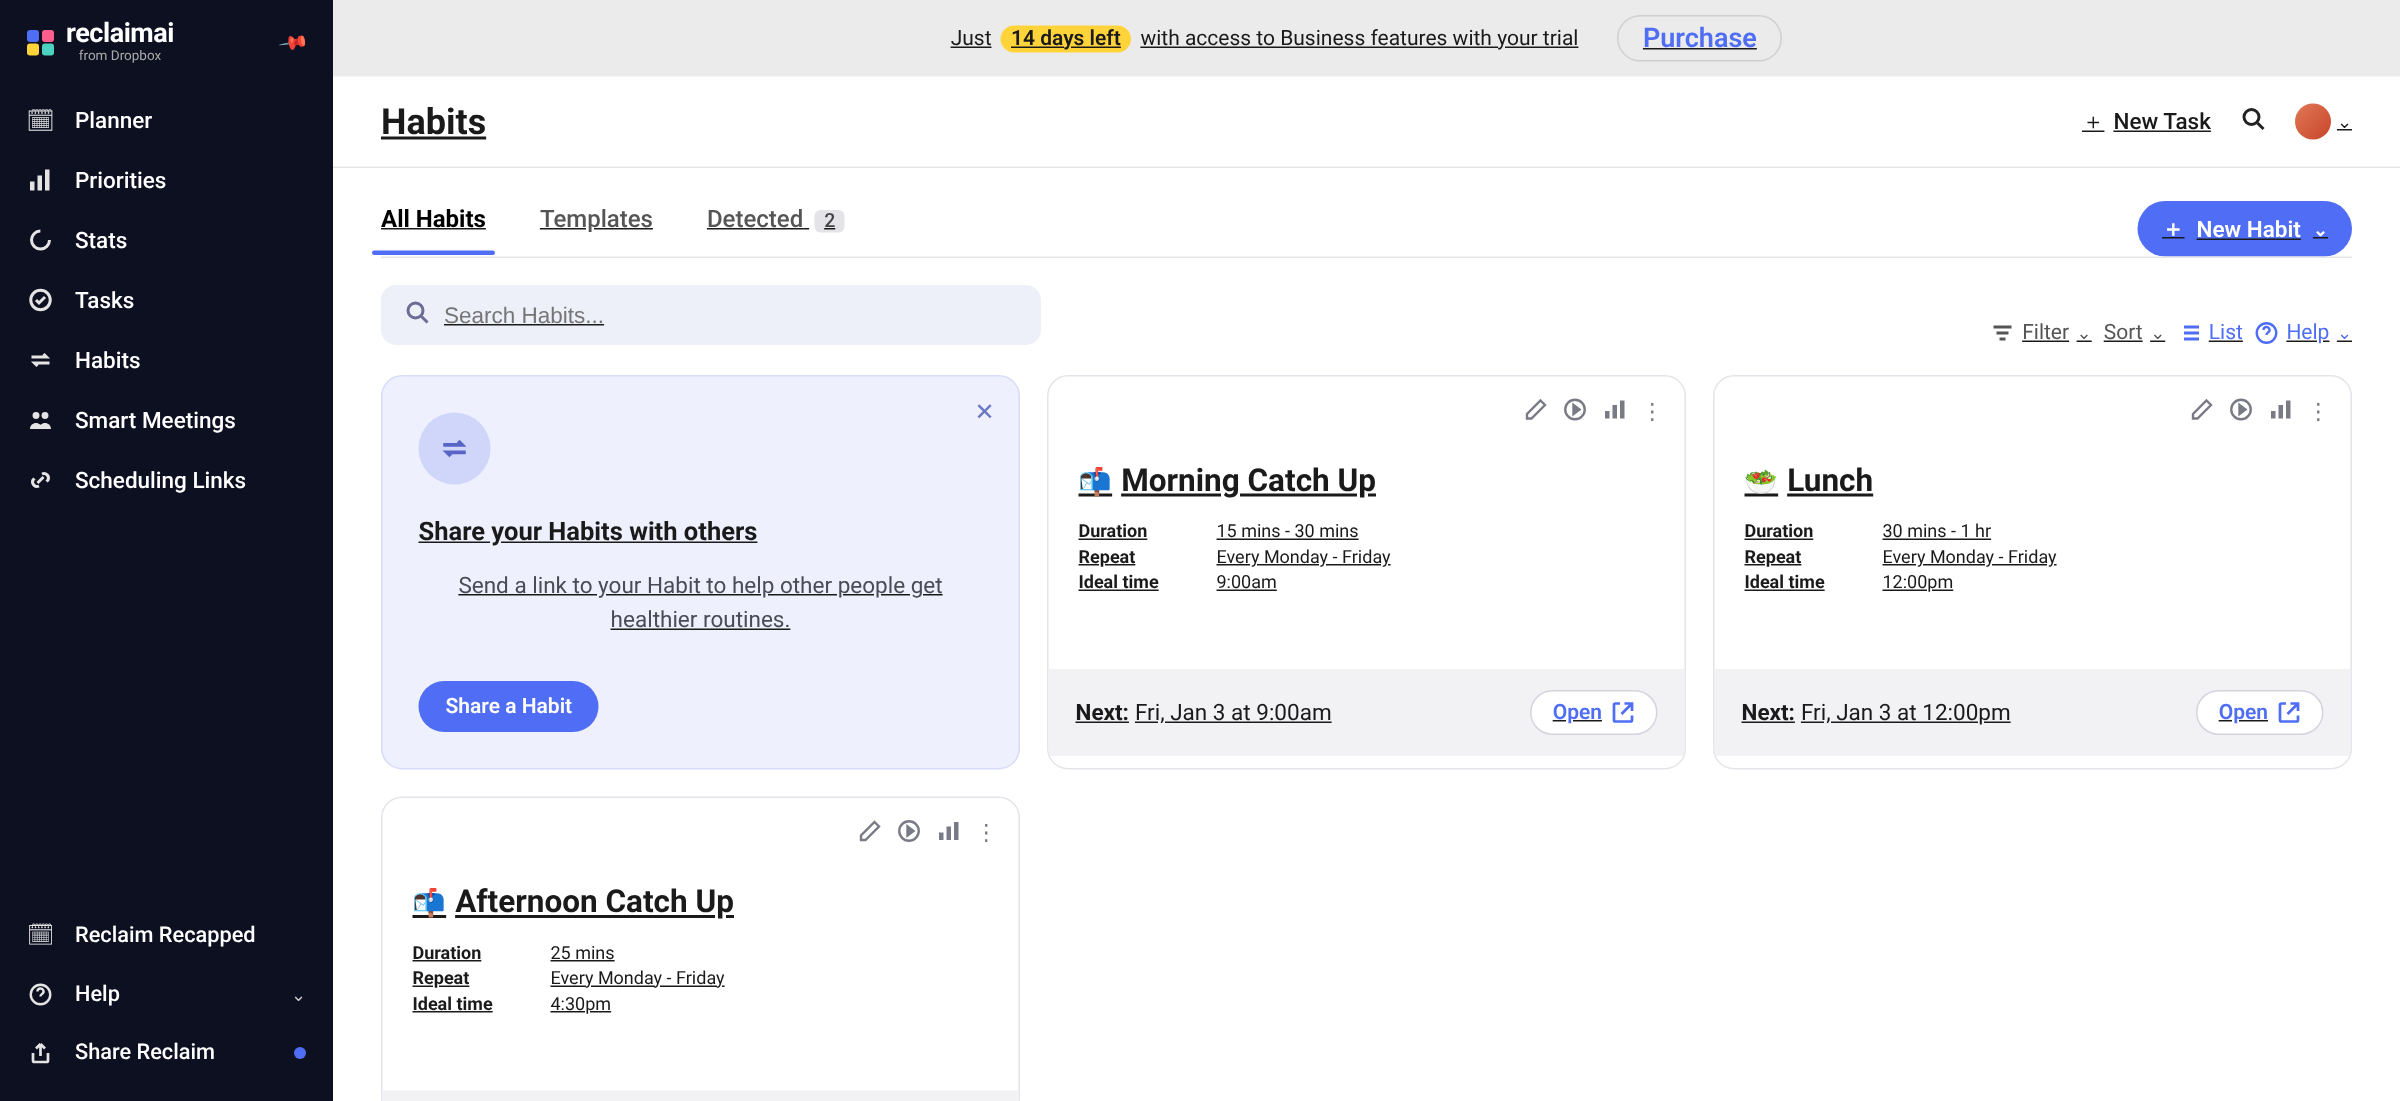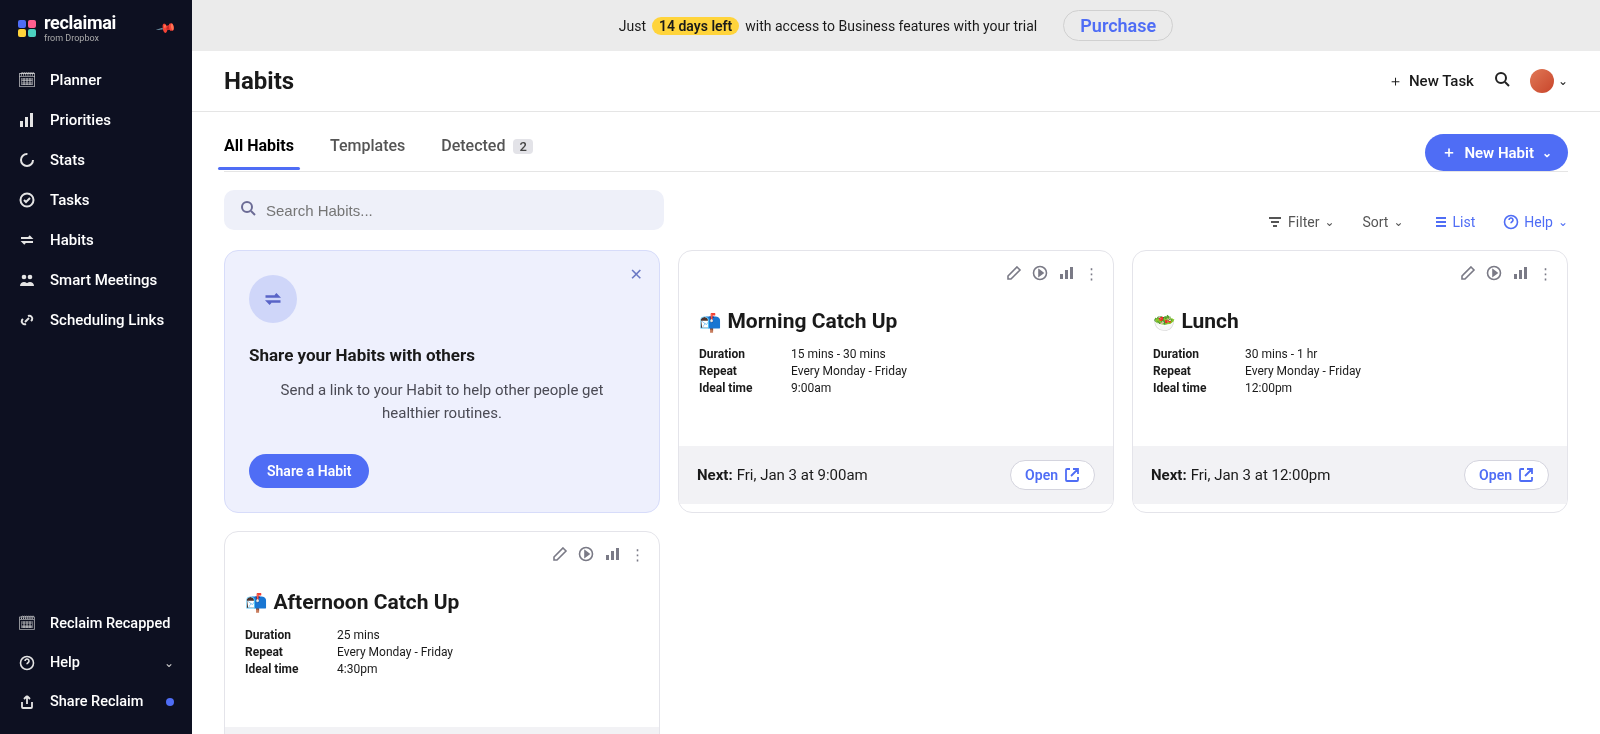--- a/index.html
+++ b/index.html
@@ -1,38 +1,38 @@
 <!DOCTYPE html>
 <html><head>
 <meta charset="utf-8">
 <style>
   * { box-sizing: border-box; margin: 0; padding: 0; }
   html, body { height: 100%; font-family: -apple-system, BlinkMacSystemFont, "Segoe UI", Roboto, sans-serif; color: #1a1a1a; }
   body { display: flex; overflow: hidden; }
 
   
-  .sidebar { width: 192px; background: #0d1021; color: #fff; display: flex; flex-direction: column; padding: 14px 0; }
+  .sidebar { width: 222px; background: #0d1021; color: #fff; display: flex; flex-direction: column; padding: 14px 0; }
   .logo-row { display: flex; align-items: center; justify-content: space-between; padding: 0 18px 12px 18px; }
   .logo { display: flex; align-items: center; gap: 8px; }
   .logo-mark { width: 18px; height: 18px; display: grid; grid-template-columns: 1fr 1fr; grid-template-rows: 1fr 1fr; gap: 1px; }
   .logo-mark span { width: 8px; height: 8px; border-radius: 2px; }
   .logo-text { display: flex; flex-direction: column; line-height: 1; }
   .logo-text .brand { font-weight: 700; font-size: 18px; letter-spacing: -0.3px; }
-  .logo-text .sub { font-size: 9px; color: #aaa; margin-top: 2px; text-align: left; }
+  .logo-text .sub { font-size: 9px; color: #aaa; margin-top: 2px; text-align: center; }
   .pin-icon { color: #fff; font-size: 13px; transform: rotate(35deg); }
   .nav { display: flex; flex-direction: column; gap: 2px; margin-top: 6px; }
   .nav-item { display: flex; align-items: center; gap: 14px; padding: 10px 18px; font-size: 15px; font-weight: 500; cursor: pointer; }
   .nav-item .icon { width: 18px; display: inline-flex; justify-content: center; color: #e4e4e4; }
   .spacer { flex: 1; }
   .nav-bottom .nav-item { font-size: 14.5px; }
   .dot { width: 8px; height: 8px; background: #4f6df5; border-radius: 50%; margin-left: auto; }
   .chev-d { margin-left: auto; color: #ccc; font-size: 12px; }
 
   
-  .main { flex: 1; display: flex; flex-direction: column; background: #fff; overflow-y: auto; }
+  .main { flex: 1; display: flex; flex-direction: column; background: #fff; overflow-y: auto; text-decoration: underline; }
 
   .banner { background: #ebebeb; display: flex; align-items: center; justify-content: center; gap: 6px; padding: 10px 0; font-size: 14px; }
   .banner .highlight { background: #ffd43b; padding: 1px 7px; border-radius: 10px; font-weight: 600; }
   .purchase-btn { border: 1px solid #d0d0d0; border-radius: 16px; padding: 4px 16px; color: #4f6df5; font-weight: 600; margin-left: 20px; cursor: pointer; font-size: 18px; background:#fff0; }
 
   .header { display: flex; align-items: center; justify-content: space-between; padding: 16px 32px; border-bottom: 1px solid #e5e5e5; }
   .page-title { font-size: 24px; font-weight: 700; }
   .header-right { display: flex; align-items: center; gap: 20px; }
   .new-task { display: flex; align-items: center; gap: 6px; font-size: 15px; font-weight: 500; cursor: pointer; }
   .avatar { width: 24px; height: 24px; border-radius: 50%; background: linear-gradient(135deg,#e07856,#c8452b); display:inline-block; }
@@ -43,21 +43,21 @@
   .tab { padding-bottom: 14px; cursor: pointer; position: relative; }
   .tab.active { color: #000; font-weight: 700; }
   .tab.active::after { content:""; position:absolute; left:-6px; right:-6px; bottom:-1px; height:3px; background:#4f6df5; border-radius:2px; }
   .badge { background:#e3e3e8; color:#444; border-radius:4px; padding:0 6px; font-size:13px; margin-left:4px; }
   .new-habit-btn { background:#4f6df5; color:#fff; border-radius:22px; padding:9px 16px; font-size:15px; font-weight:600; display:flex; align-items:center; gap:8px; cursor:pointer; }
   .tab-line { border-bottom:1px solid #e5e5e5; margin: 0 32px; }
 
   .toolbar { display:flex; align-items:flex-end; justify-content:space-between; padding: 18px 32px 10px 32px; }
   .search-box { background:#eef0f9; border-radius:10px; display:flex; align-items:center; gap:10px; padding:10px 16px; width:440px; }
   .search-box input { border:none; background:transparent; outline:none; font-size:15px; flex:1; color:#6b6b85; }
-  .toolbar-right { display:flex; align-items:center; gap:28px; font-size:14px; color:#4f6df5; }
+  .toolbar-right { display:flex; align-items:center; gap:8px; font-size:14px; color:#4f6df5; }
   .tool-link { display:flex; align-items:center; gap:5px; cursor:pointer; }
   .tool-link.gray { color:#555; }
 
   .grid { display:grid; grid-template-columns: repeat(3, 1fr); gap: 18px; padding: 10px 32px 32px 32px; }
 
   .promo-card { background:#eef0fd; border:1px solid #d7dcfa; border-radius:14px; padding:24px; position:relative; }
   .promo-close { position:absolute; top:14px; right:16px; color:#6b79c4; cursor:pointer; font-size:16px; }
   .promo-icon { width:48px; height:48px; background:#cfd6f9; border-radius:50%; display:flex; align-items:center; justify-content:center; color:#5964c7; font-size:18px; margin-bottom:22px; }
   .promo-title { font-weight:700; font-size:17px; margin-bottom:14px; }
   .promo-body { color:#4b4b55; font-size:15px; text-align:center; line-height:1.55; margin-bottom:28px; padding: 0 6px; }

